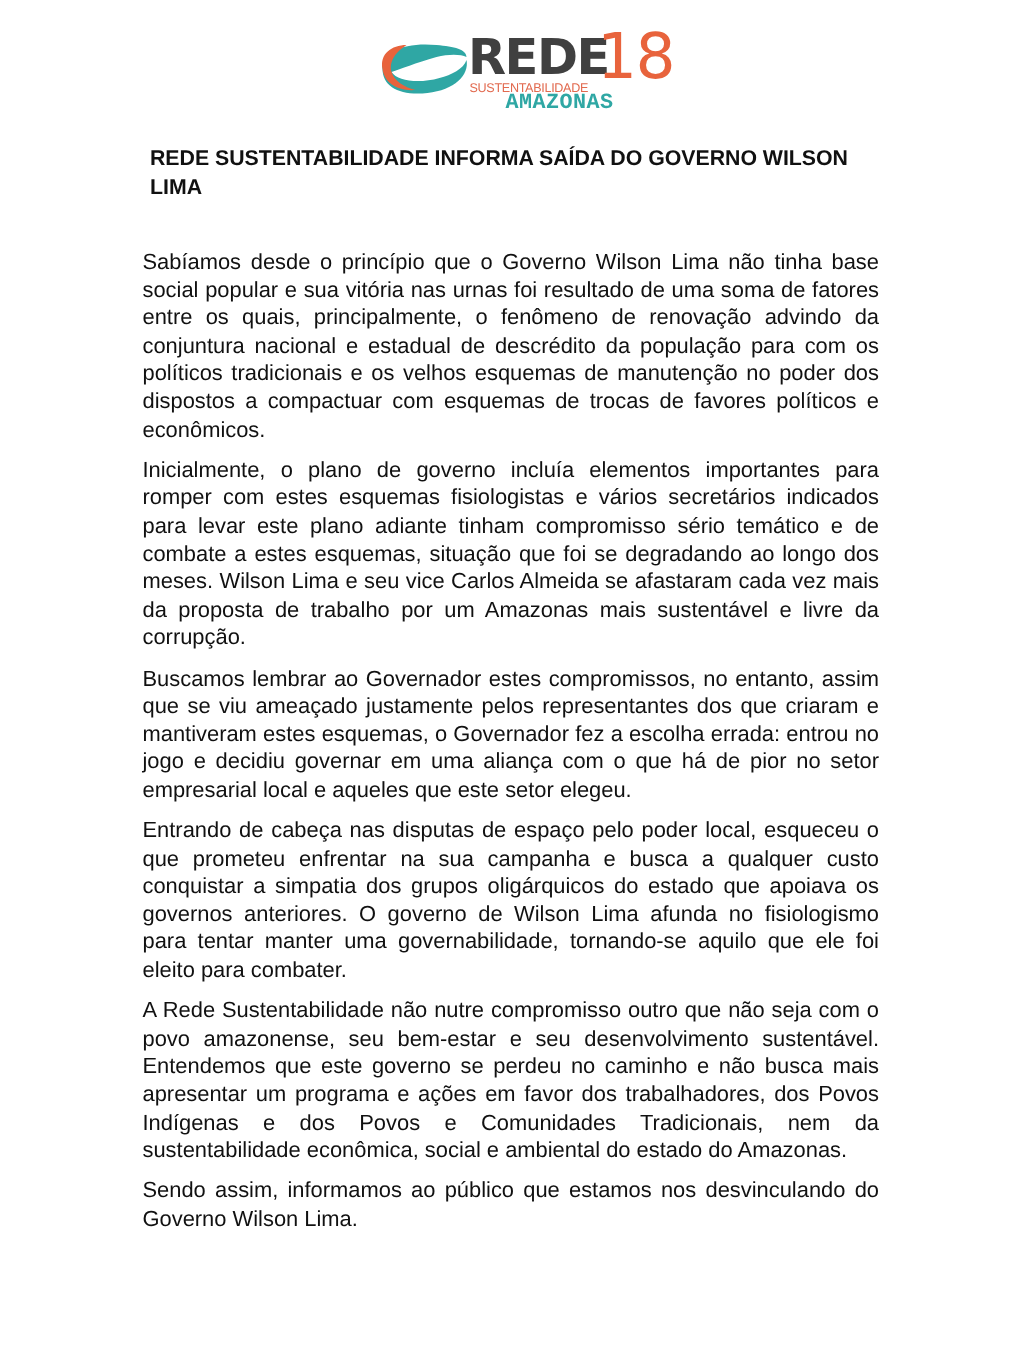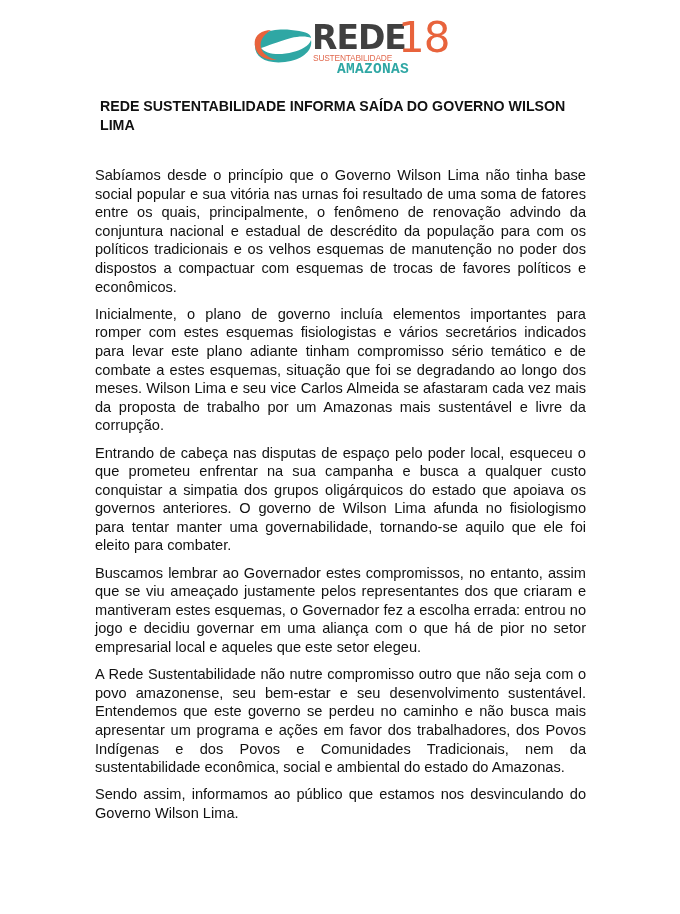--- a/index.html
+++ b/index.html
@@ -26,18 +26,18 @@
   <span class="logo-18">18</span>
   <span class="logo-sust">SUSTENTABILIDADE</span>
   <span class="logo-am">AMAZONAS</span>
 </div>
 
 <div class="title">REDE SUSTENTABILIDADE INFORMA SAÍDA DO GOVERNO WILSON LIMA</div>
 
 <div class="body">
   <p>Sabíamos desde o princípio que o Governo Wilson Lima não tinha base social popular e sua vitória nas urnas foi resultado de uma soma de fatores entre os quais, principalmente, o fenômeno de renovação advindo da conjuntura nacional e estadual de descrédito da população para com  os políticos tradicionais e os velhos esquemas de manutenção no poder dos dispostos a compactuar com esquemas de trocas de favores políticos e econômicos.</p>
   <p>Inicialmente, o plano de governo incluía elementos importantes para romper com estes esquemas fisiologistas e vários secretários indicados para levar este plano adiante tinham compromisso sério temático e de combate a estes esquemas, situação que foi se degradando ao longo dos meses. Wilson Lima e seu vice Carlos Almeida se afastaram cada vez mais da proposta de trabalho por um Amazonas mais sustentável e livre da corrupção.</p>
+  <p>Buscamos lembrar ao Governador estes compromissos, no entanto, assim que se viu ameaçado justamente pelos representantes dos que criaram e mantiveram estes esquemas, o Governador fez a escolha errada: entrou no jogo e decidiu governar em uma aliança com o que há de pior no setor empresarial local e aqueles que este setor elegeu.</p>
   <p>Entrando de cabeça nas disputas de espaço pelo poder local, esqueceu o que prometeu enfrentar na sua campanha e busca a qualquer custo conquistar a simpatia dos grupos oligárquicos do estado que apoiava os governos anteriores. O governo de Wilson Lima afunda no fisiologismo para tentar manter uma governabilidade, tornando-se aquilo que ele foi eleito para combater.</p>
-  <p>Buscamos lembrar ao Governador estes compromissos, no entanto, assim que se viu ameaçado justamente pelos representantes dos que criaram e mantiveram estes esquemas, o Governador fez a escolha errada: entrou no jogo e decidiu governar em uma aliança com o que há de pior no setor empresarial local e aqueles que este setor elegeu.</p>
   <p>A Rede Sustentabilidade não nutre compromisso outro que não seja com o povo amazonense, seu bem-estar e seu desenvolvimento sustentável. Entendemos que este governo se perdeu no caminho e não busca mais apresentar um programa e ações em favor dos trabalhadores, dos Povos Indígenas e dos Povos e Comunidades Tradicionais, nem da sustentabilidade econômica, social e ambiental do estado do Amazonas.</p>
   <p>Sendo assim, informamos ao público que estamos nos desvinculando do Governo Wilson Lima.</p>
 
 </div>
 
 </body></html>

